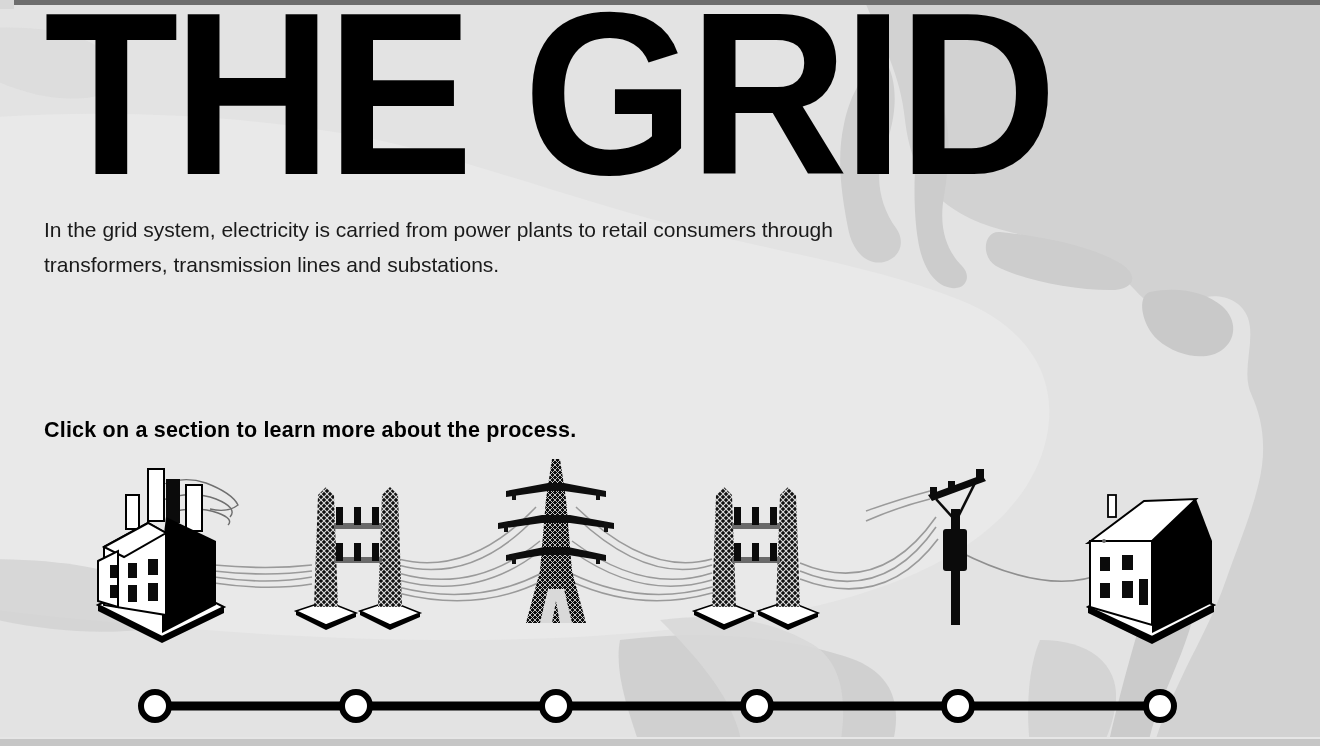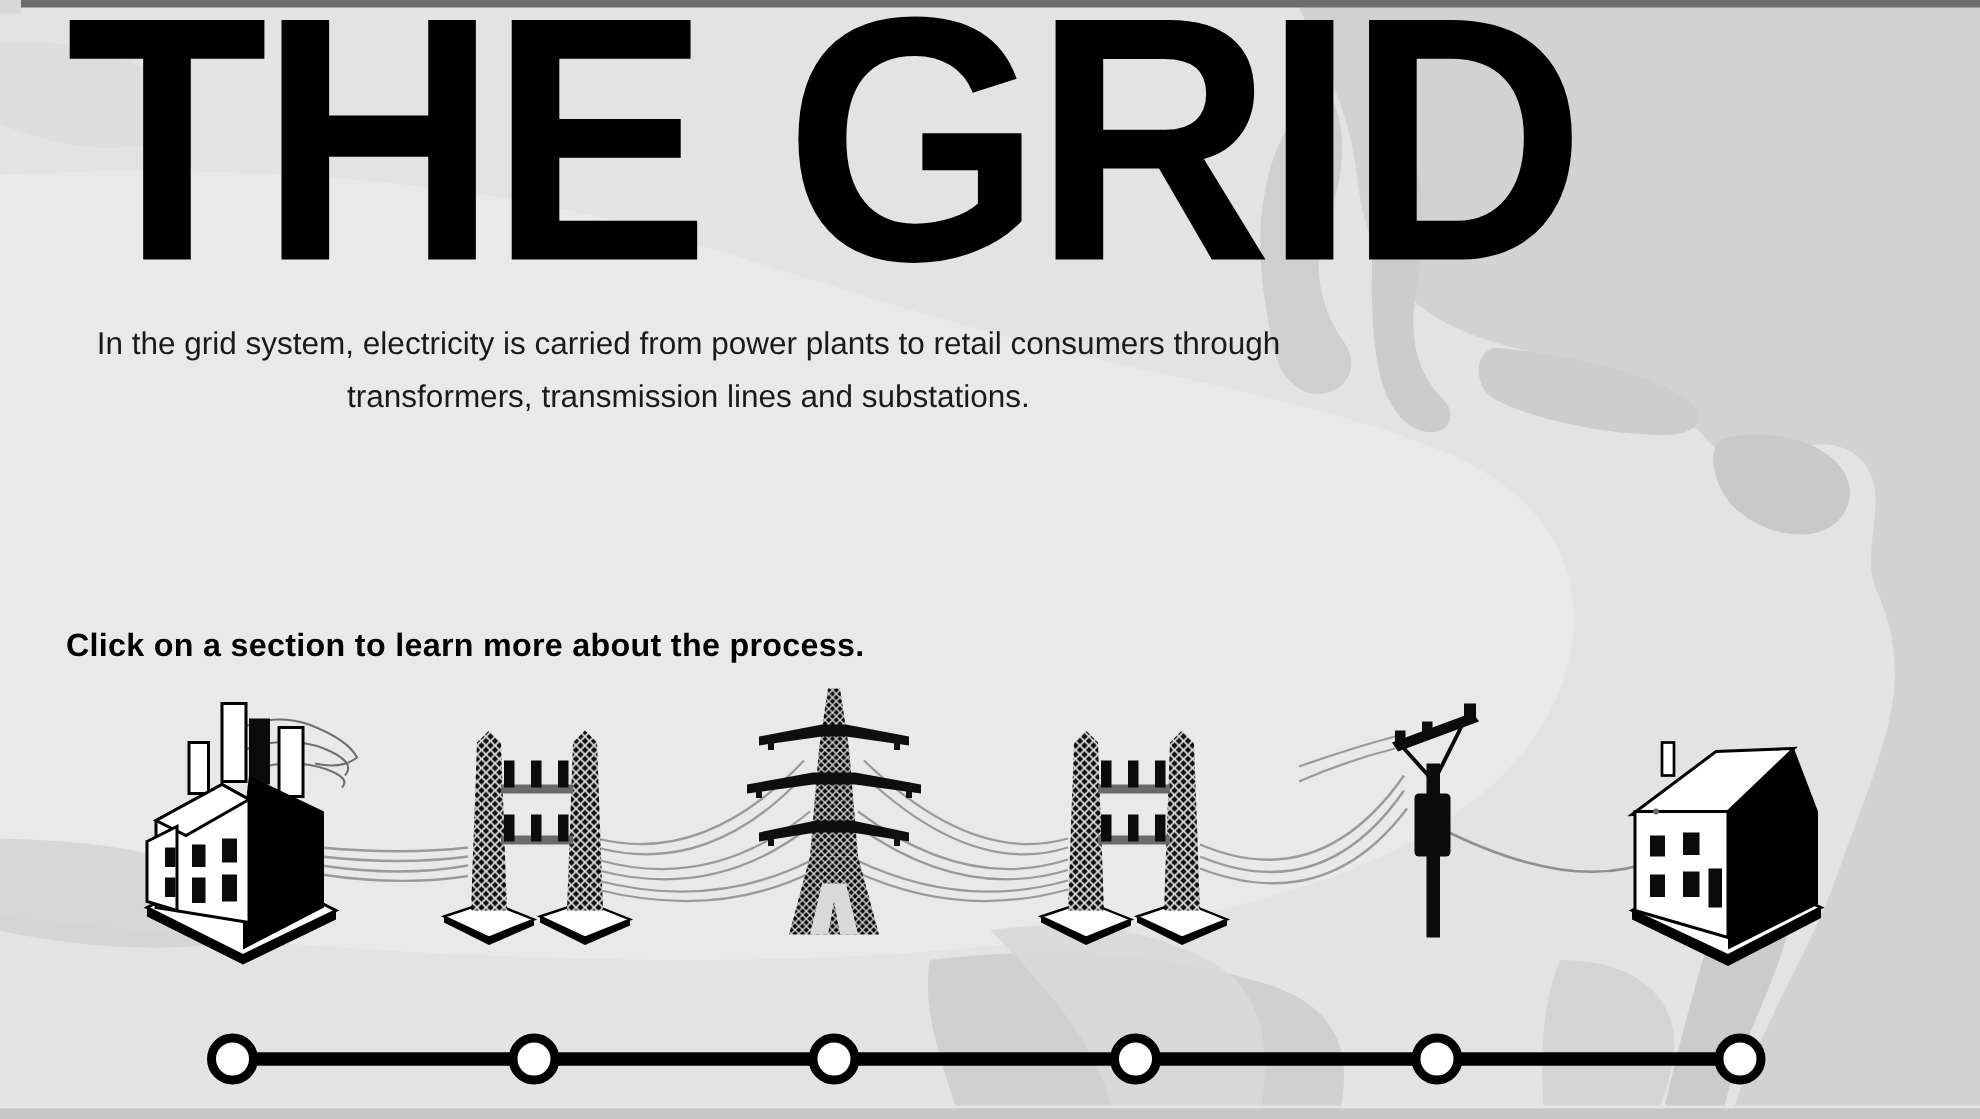--- a/index.html
+++ b/index.html
@@ -8,21 +8,20 @@
     padding: 0;
     background: #8a8a8a;
   }
   #stage {
     position: relative;
     width: 1320px;
     height: 746px;
     overflow: hidden;
     background: #fde047;
     font-family: "Liberation Sans", sans-serif;
-    text-align: center;
     -webkit-font-smoothing: antialiased;
   }
 
   
   #map-layer {
     position: absolute;
     left: 0; top: 0;
     width: 1320px; height: 746px;
     z-index: 0;
   }

